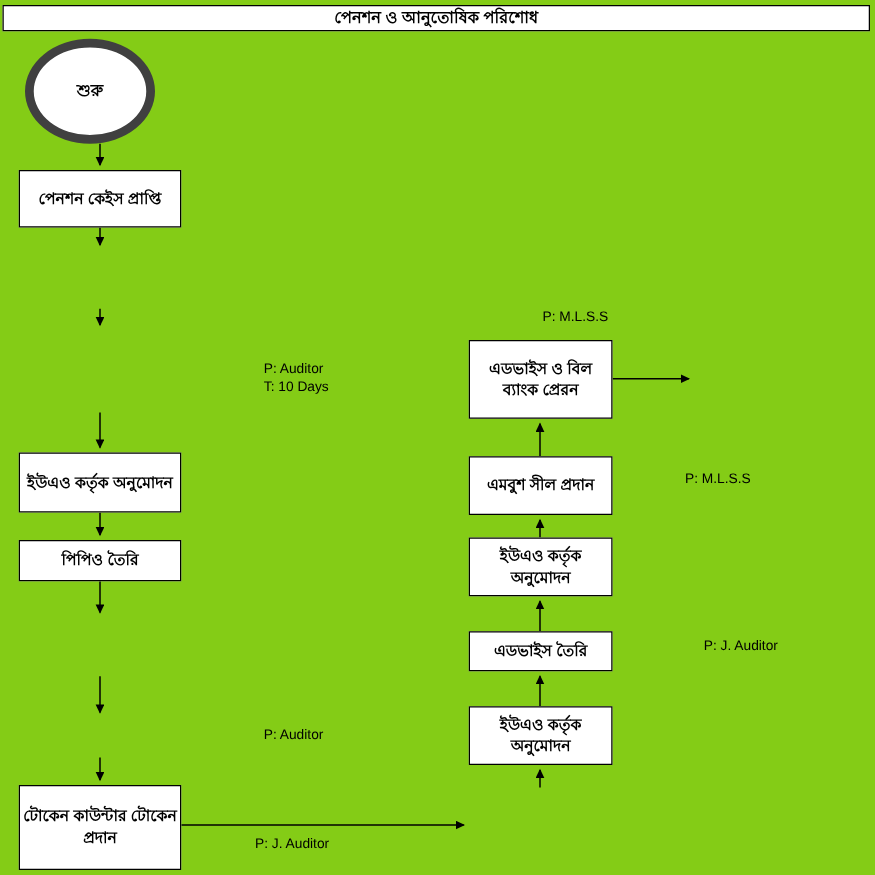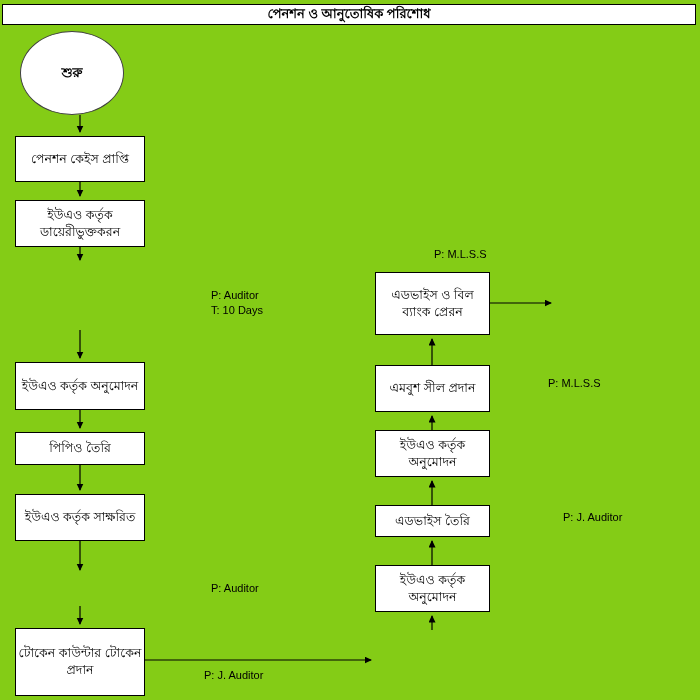--- a/index.html
+++ b/index.html
@@ -10,25 +10,25 @@
   .title-bar {
     position:absolute; left:2px; top:4px; width:694px; height:21px;
     border:1px solid #000; background:#fff;
     display:flex; align-items:center; justify-content:center;
     font-weight:bold; font-size:13px;
   }
 
   .box {
     position:absolute; border:1px solid #000; background:#fff;
     display:flex; align-items:center; justify-content:center;
-    text-align:center; font-weight:normal; font-size:12.5px; line-height:1.35;
+    text-align:center; font-weight:bold; font-size:12.5px; line-height:1.35;
     padding:2px 1px;
   }
   .ellipse {
-    position:absolute; border:1px solid #404040; border-radius:50%; background:#fff;
+    position:absolute; border:7px solid #404040; border-radius:50%; background:#fff;
     display:flex; align-items:center; justify-content:center;
     font-weight:bold; font-size:13px; text-align:center;
   }
   .ann { position:absolute; font-size:11px; white-space:nowrap; line-height:15px;padding-left:36px; }
 
   .left-col  { left:15px;  width:130px; }
   .right-col { left:375px; width:115px; }
 
   .b1{top:136px;height:46px} .b2{top:200px;height:47px} .b3{top:264px;height:66px}
   .b4{top:362px;height:48px} .b5{top:432px;height:33px} .b6{top:494px;height:47px}
@@ -77,24 +77,22 @@
       <line x1="432" y1="365" x2="432" y2="339" marker-end="url(#ah)"></line>
       <line x1="490" y1="303" x2="551" y2="303" marker-end="url(#ah)"></line>
     </g>
   </svg>
 
   <div class="title-bar">পেনশন ও আনুতোষিক পরিশোধ</div>
 
   <div class="ellipse start-e">শুরু</div>
 
   <div class="box left-col b1">পেনশন কেইস প্রাপ্তি</div>
-  <div class="box left-col b2">ইউএও কর্তৃক ডায়েরীভুক্তকরন</div>
   <div class="box left-col b4">ইউএও কর্তৃক অনুমোদন</div>
   <div class="box left-col b5">পিপিও তৈরি</div>
-  <div class="box left-col b6">ইউএও কর্তৃক সাক্ষরিত</div>
   <div class="box left-col b8">টোকেন কাউন্টার টোকেন প্রদান</div>
 
   <div class="box right-col r2">ইউএও কর্তৃক অনুমোদন</div>
   <div class="box right-col r3">এডভাইস তৈরি</div>
   <div class="box right-col r4">ইউএও কর্তৃক অনুমোদন</div>
   <div class="box right-col r5">এমবুশ সীল প্রদান</div>
   <div class="box right-col r6">এডভাইস ও বিল ব্যাংক প্রেরন</div>
 
   <div class="ann a-audit">
     <div>P: Auditor</div>

